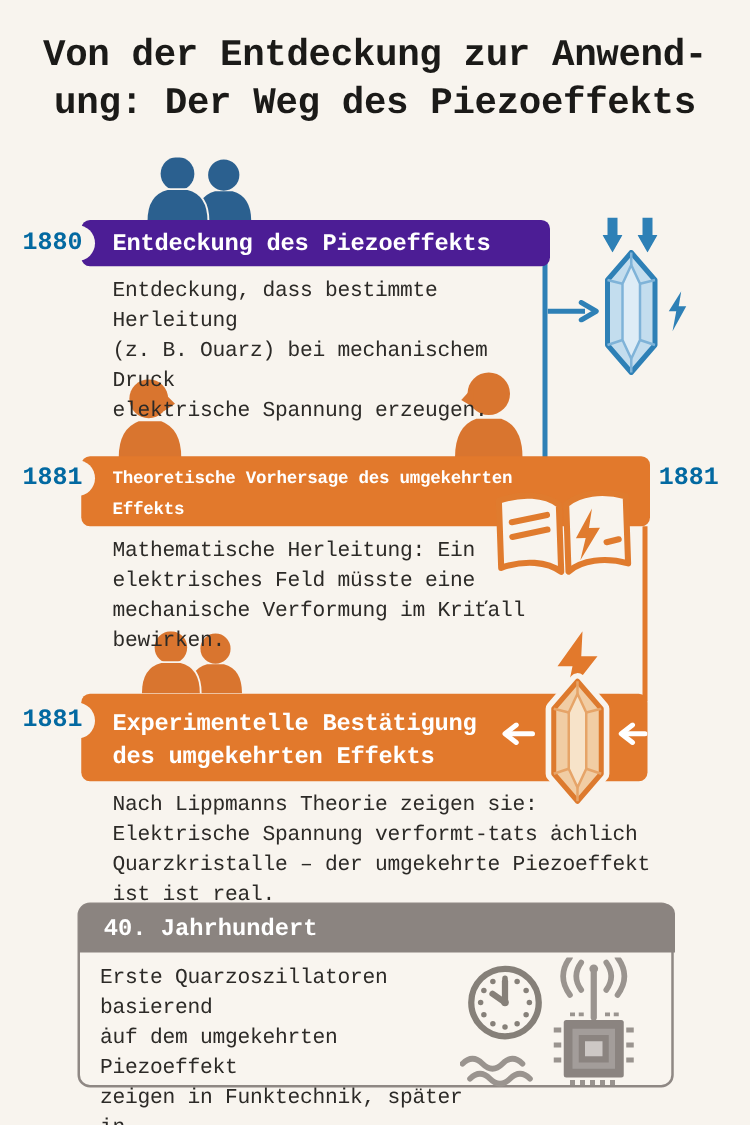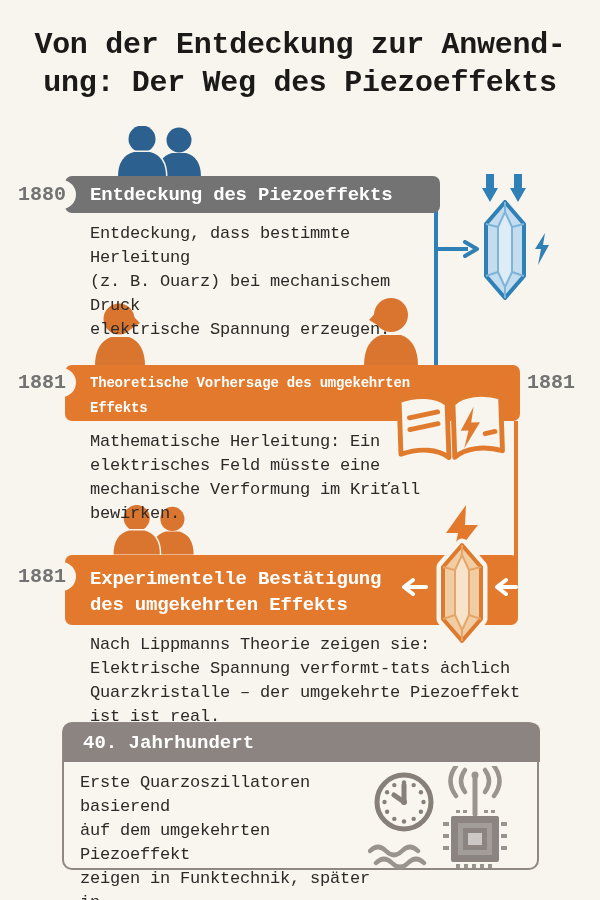--- a/index.html
+++ b/index.html
@@ -10,27 +10,27 @@
     color:#262522;
   }
   .abs{position:absolute;}
   .ml{white-space:pre-line;}
   .title{
     top:26px;left:0;width:600px;text-align:center;
     font-size:30px;line-height:38px;font-weight:bold;color:#1b1a18;
     letter-spacing:-0.3px;
   }
   .banner{
-    background:#737373;border-radius:7px;color:#fff;font-weight:bold;
+    background:#4c1d95;border-radius:7px;color:#fff;font-weight:bold;
     z-index:3;
   }
   .banner.orange{background:#e2792c;}
   .banner-text{font-size:14px;line-height:25px;letter-spacing:-0.2px;}
   .year{
-    background:#f8f4ee;color:#737373;font-weight:bold;font-size:20px;
+    background:#f8f4ee;color:#0369a1;font-weight:bold;font-size:20px;
     padding:3px 10px 3px 18px;border-radius:0 15px 15px 0;z-index:5;
   }
   .year.plain{background:transparent;padding:0;border-radius:0;}
   .desc{font-size:17px;line-height:24px;color:#2c2a27;z-index:2;letter-spacing:-0.2px;}
   .vline{width:4px;z-index:1;}
   .silh{z-index:1;}
   .footer-card{
     left:62px;top:722px;width:477px;height:148px;
     border:2px solid #8f8884;border-radius:10px;background:#f9f5ef;
     box-sizing:border-box;z-index:2;

